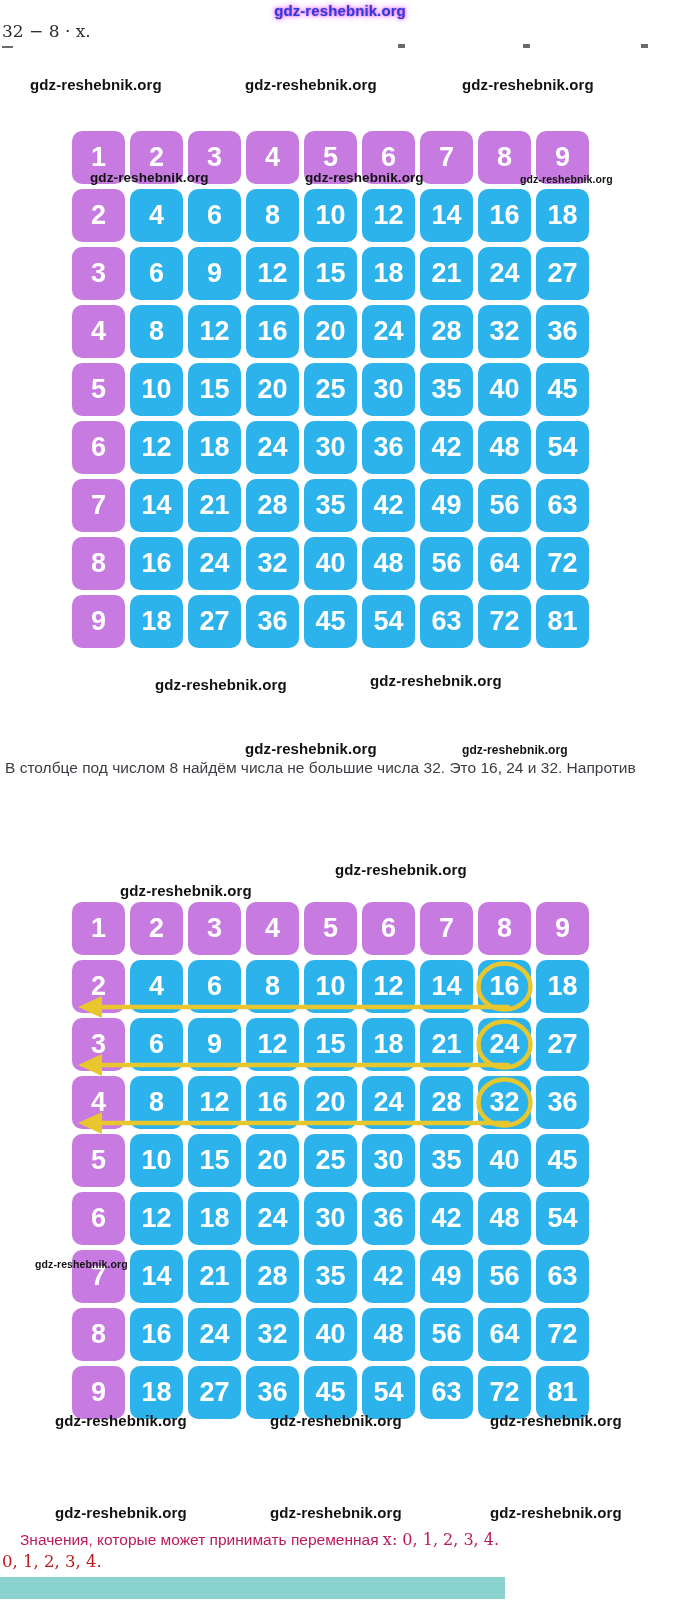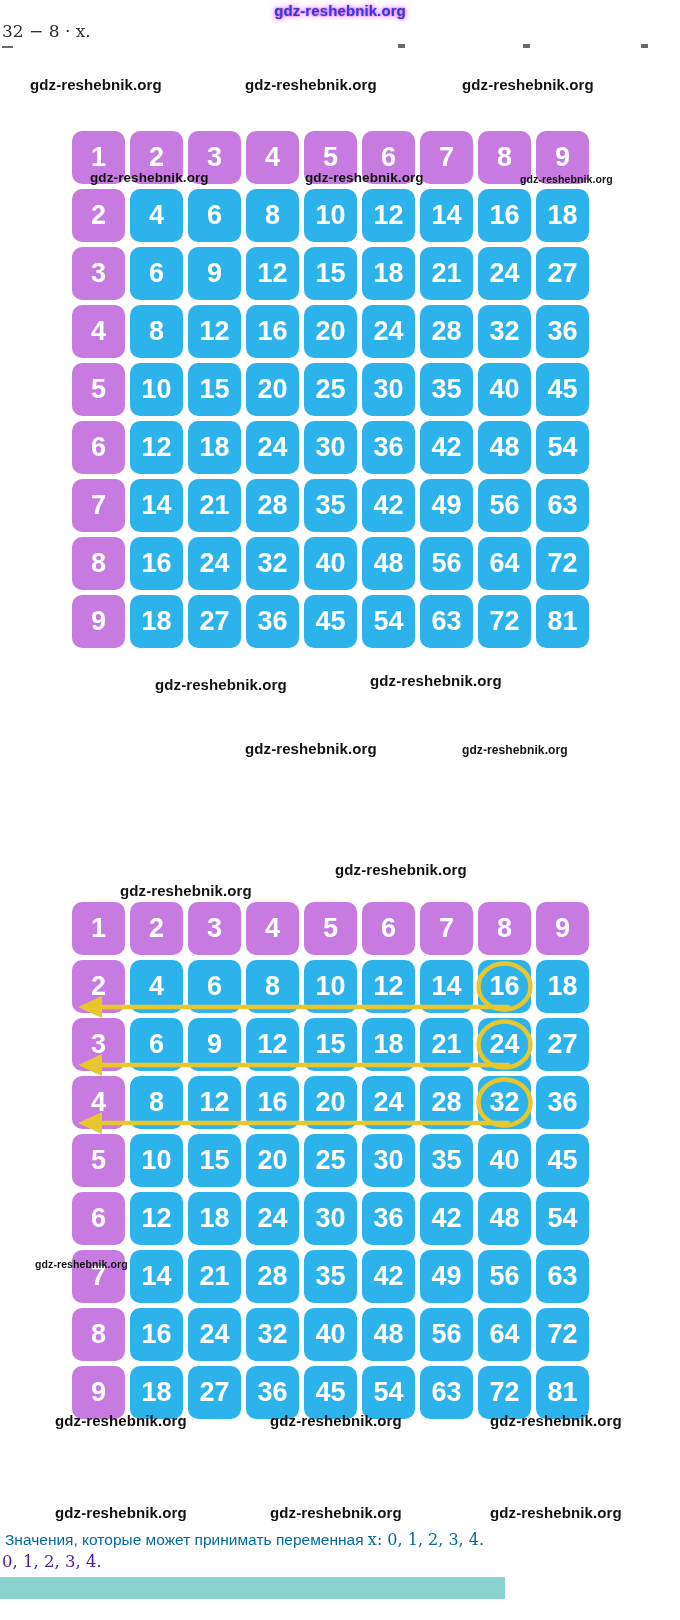--- a/index.html
+++ b/index.html
@@ -34,25 +34,25 @@
   .cell.blue{background:var(--blue,#2db3ec);}
   .overlay{
     position:absolute;left:72px;top:902px;width:517px;height:517px;
     pointer-events:none;
   }
   .para{
     position:absolute;left:5px;width:665px;color:#3c3c44;
     font-size:15.5px;line-height:25.5px;
   }
   .answer-line{
-    position:absolute;left:5px;color:#0369a1;font-size:15.5px;white-space:nowrap;
+    position:absolute;left:20px;color:#be185d;font-size:15.5px;white-space:nowrap;
   }
   .answer-line .math{font-family:"DejaVu Serif",serif;font-size:16px;}
   .math-bottom{
-    position:absolute;font-family:"DejaVu Serif",serif;font-size:16.5px;color:#4c1d95;
+    position:absolute;font-family:"DejaVu Serif",serif;font-size:16.5px;color:#b91c1c;
   }
   .teal-bar{
     position:absolute;left:0;top:1577px;width:505px;height:22px;
     background:var(--teal,#8ad2ce);
   }
 </style>
 </head>
 <body>
 
 <div class="wm link" style="left:50%;top:2px;transform:translateX(-50%)">gdz-reshebnik.org</div>
@@ -156,20 +156,21 @@
 <div class="wm small" style="left:305px;top:170px">gdz-reshebnik.org</div>
 <div class="wm tiny" style="left:520px;top:173px">gdz-reshebnik.org</div>
 
 <div class="wm" style="left:155px;top:676px">gdz-reshebnik.org</div>
 <div class="wm" style="left:370px;top:672px">gdz-reshebnik.org</div>
 
 <div class="wm" style="left:245px;top:740px">gdz-reshebnik.org</div>
 <div class="wm tiny" style="left:462px;top:743px;font-size:12px">gdz-reshebnik.org</div>
 
 <div class="para" style="top:755px">
+  <div>В столбце под числом 8 найдём числа не большие числа 32. Это 16, 24 и 32. Напротив</div>
 </div>
 
 <div class="wm" style="left:335px;top:861px">gdz-reshebnik.org</div>
 <div class="wm" style="left:120px;top:882px">gdz-reshebnik.org</div>
 
 <div class="mtable" id="t2" style="top:902px">
     <div class="cell purple">1</div>
     <div class="cell purple">2</div>
     <div class="cell purple">3</div>
     <div class="cell purple">4</div>

